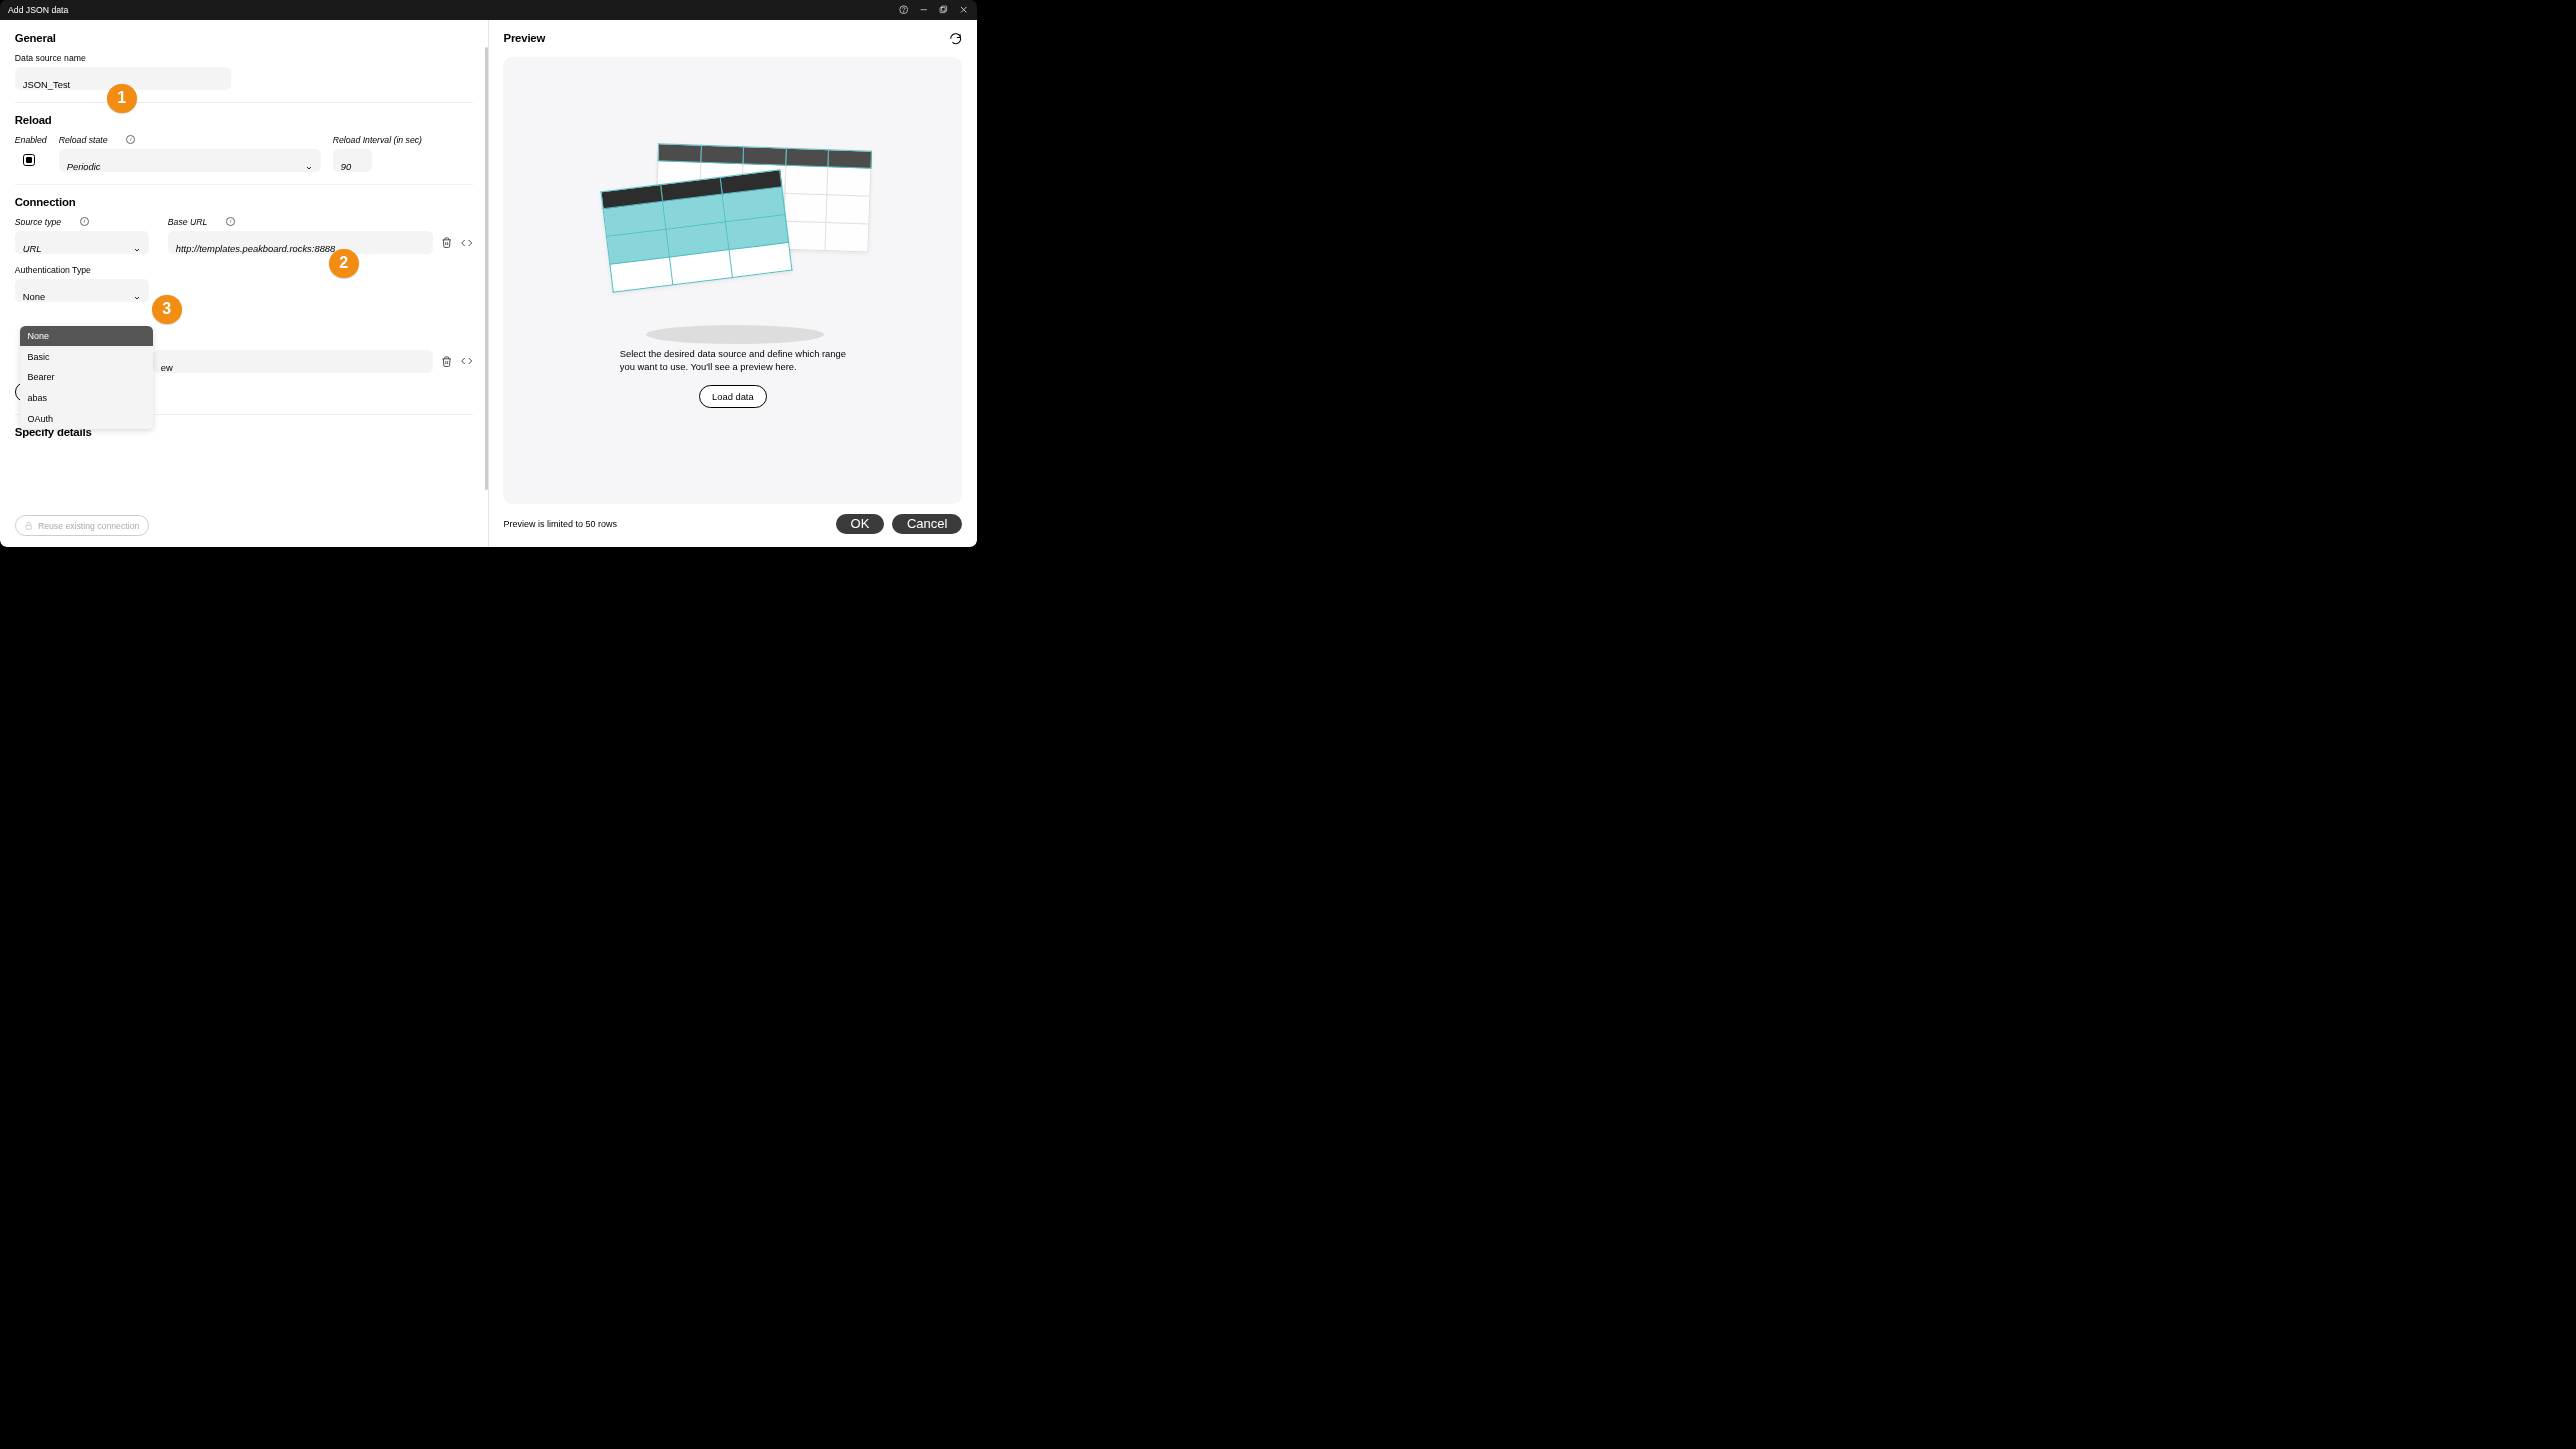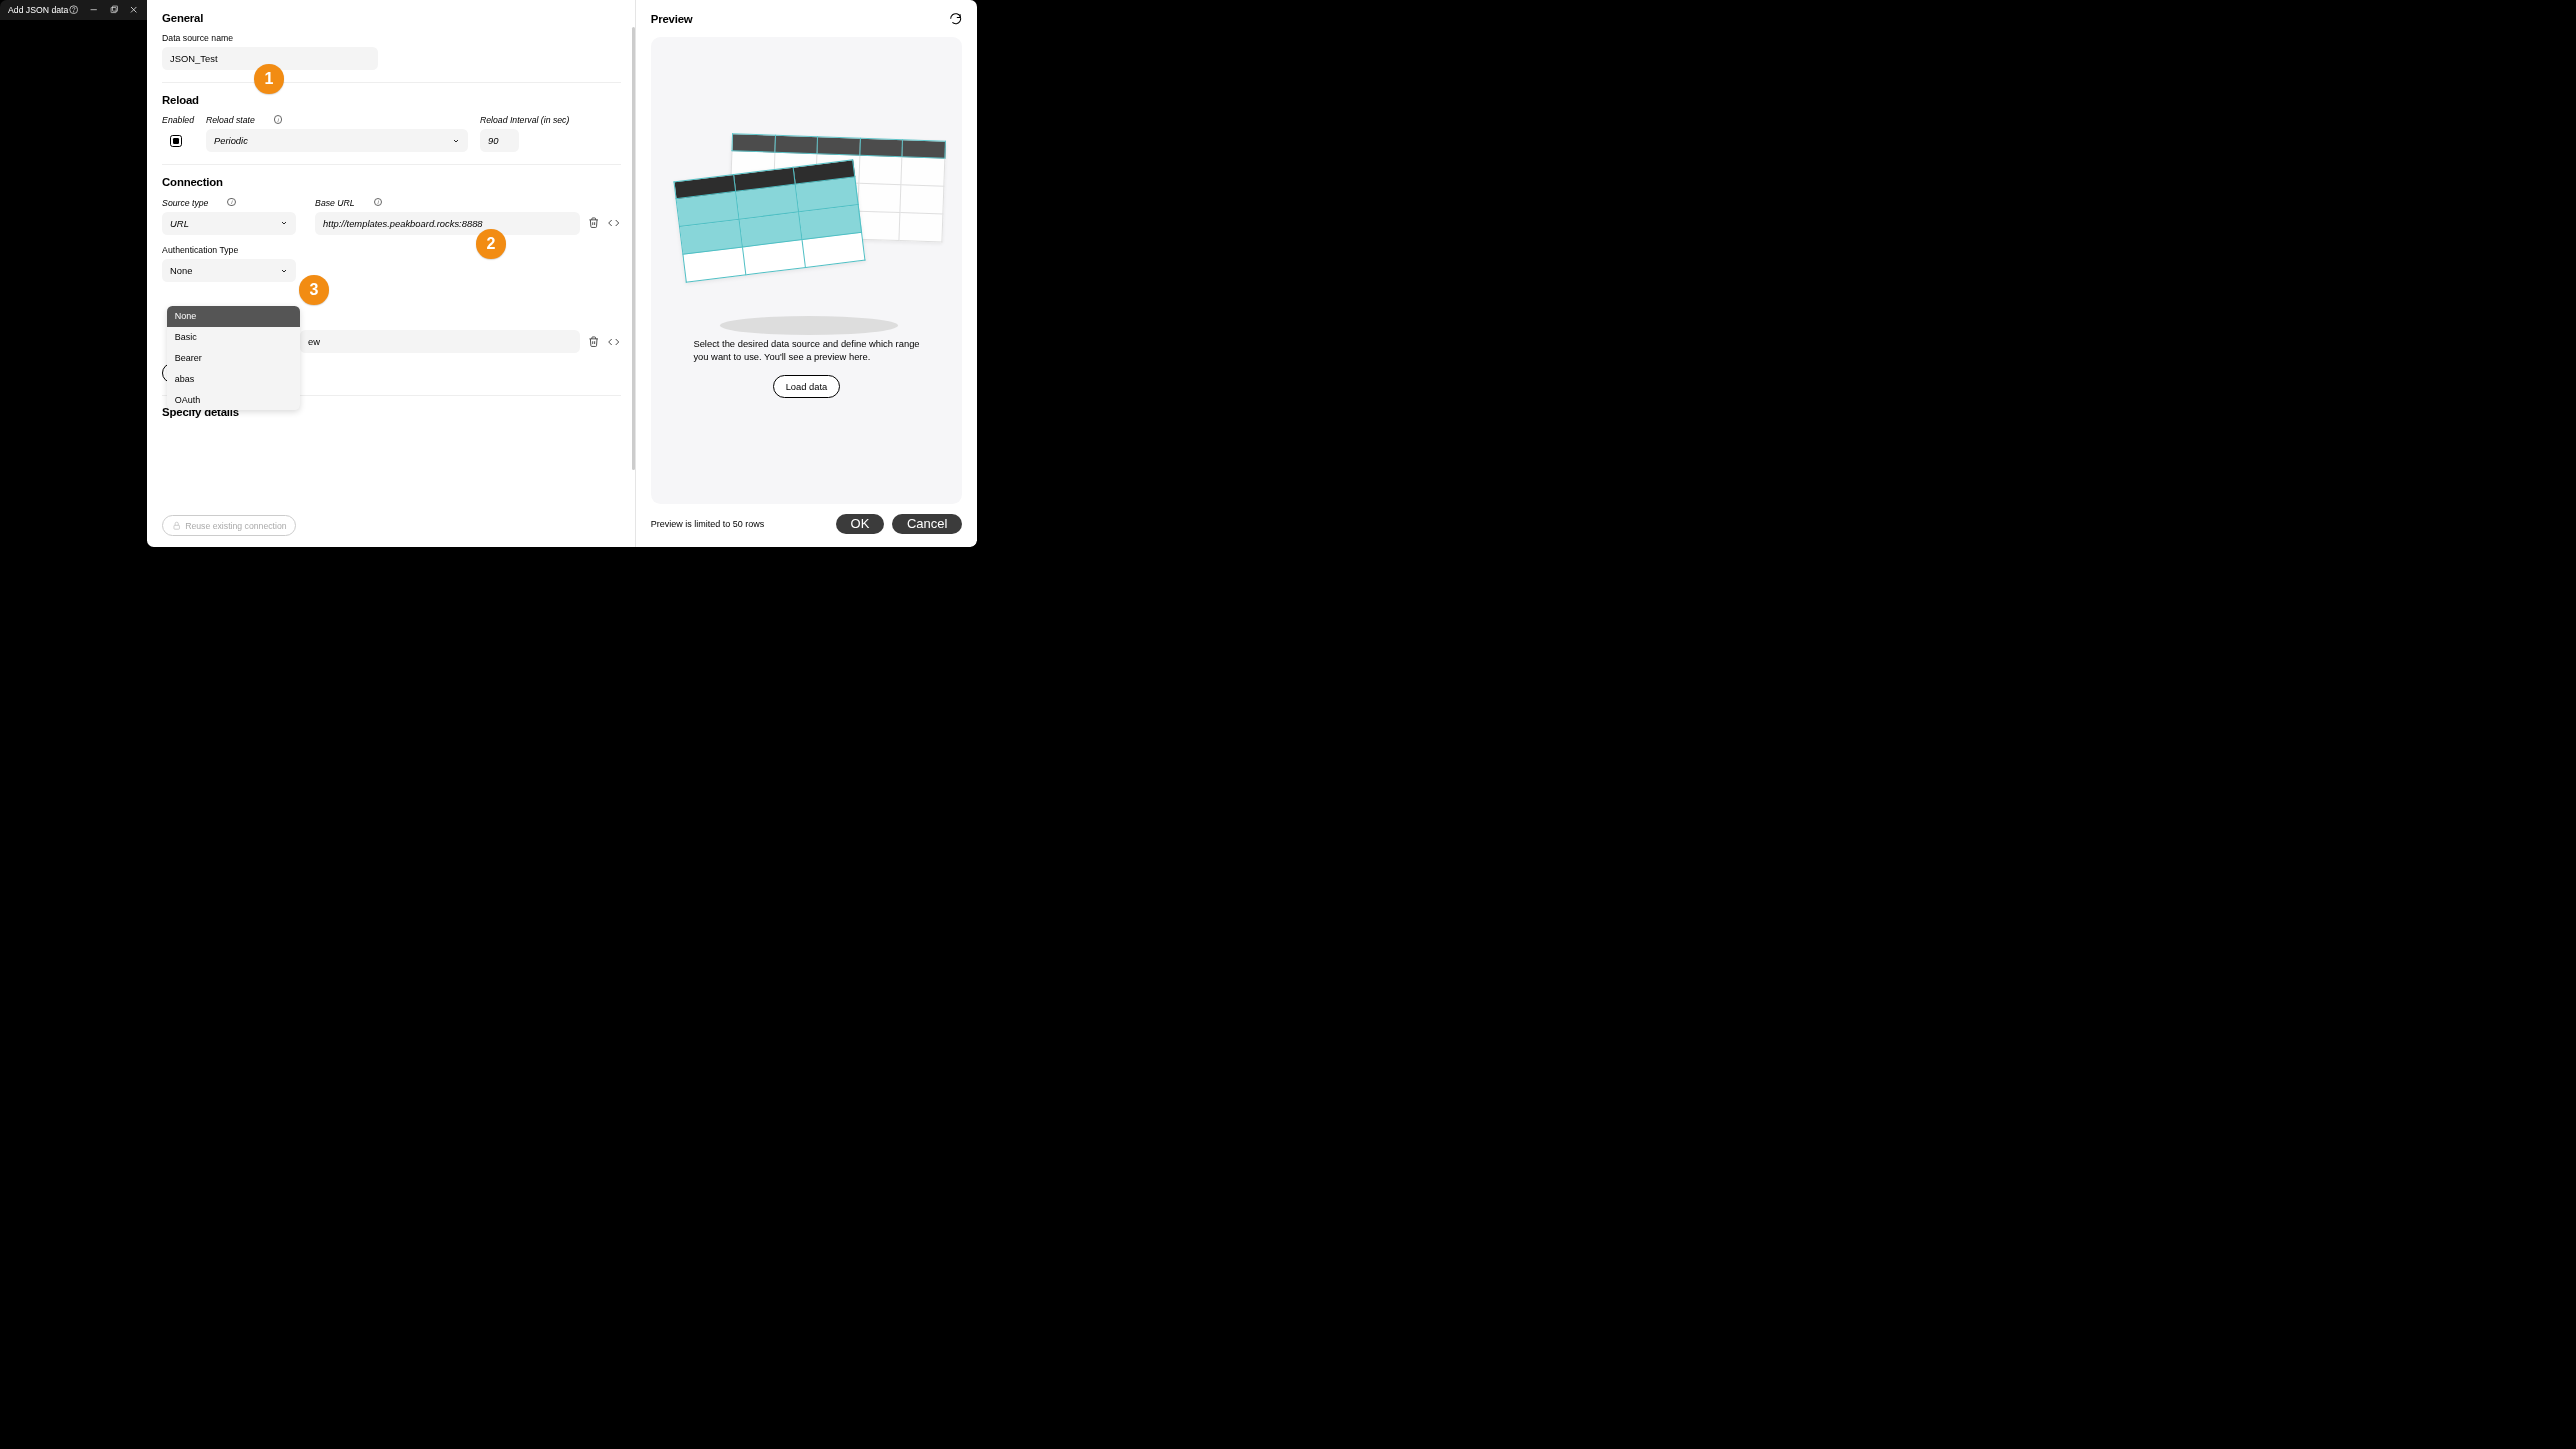--- a/index.html
+++ b/index.html
@@ -1,35 +1,35 @@
 <!DOCTYPE html>
 <html style="font-size:10.7px"><head>
 <meta charset="utf-8">
 <style>
 * { box-sizing: border-box; margin: 0; padding: 0; font-family: -apple-system, BlinkMacSystemFont, "Segoe UI", Arial, sans-serif; }
 html, body { width: 100%; height: 100%; background: #000; }
-.window { width: 977px; height: 547px; background: #000; border-radius: 6.7px; overflow: hidden; display: flex; flex-direction: row; }
+.window { width: 977px; height: 547px; background: #000; border-radius: 6.7px; overflow: hidden; display: flex; flex-direction: column; }
 .titlebar { height: 19.5px; background: #1a1a1a; display: flex; align-items: center; padding: 0 8px; color: #fff; font-size: 8.7px; justify-content: space-between; }
 .titlebar-left { }
 .titlebar-right { display: flex; align-items: center; gap: 9.4px; color: #ddd; }
 .titlebar-icon { width: 10.7px; height: 10.7px; display: flex; align-items: center; justify-content: center; cursor: pointer; }
 .body { flex: 1; display: flex; background: #fff; border-radius: 0 0 6.7px 6.7px; }
 .left-pane { width: 488px; position: relative; overflow: hidden; }
 .left-scroll { padding: 12px 14.8px 0 14.8px; height: 100%; position: relative; }
 .scrollbar { position: absolute; right: 0; top: 27px; width: 3.4px; height: 443px; background: #ccc; border-radius: 2px; }
 .divider-v { width: 0.7px; background: #e5e5e5; }
 .right-pane { flex: 1; padding: 12px 14.8px 13.4px 14.8px; display: flex; flex-direction: column; }
 
 h2 { font-size: 11.4px; font-weight: 700; color: #000; letter-spacing: -0.2px; }
 .section { margin-bottom: 12px; }
 hr.sep { border: none; border-top: 0.7px solid #eee; margin: 0 0 10.7px 0; }
 .label { font-size: 8.7px; color: #000; margin-bottom: 4px; display: block; font-weight: 400; }
 .label-row { display: flex; align-items: center; gap: 19px; }
 .info-icon { width: 8.7px; height: 8.7px; border: 0.8px solid #666; border-radius: 50%; display: inline-flex; align-items: center; justify-content: center; font-size: 6px; color: #666; position: relative; top: -0.7px; }
-.input, .select { height: 23px; background: #f4f4f4; border: none; border-radius: 5.4px; padding: 0 8px; font-size: 9.4px; color: #000; display: flex; align-items: center; position: relative; }
+.input, .select { height: 23px; background: #f4f4f4; border: none; border-radius: 5.4px; padding: 0 8px; font-size: 9.4px; color: #000; display: flex; align-items: flex-end; position: relative; }
 .select { justify-content: space-between; cursor: pointer; }
 .chev { font-size: 8px; color: #000; }
 .row { display: flex; gap: 13.4px; align-items: flex-end; margin-top: 6.7px; font-style: italic; }
 .checkbox { width: 12px; height: 12px; border: 1px solid #000; border-radius: 2.7px; display: inline-flex; align-items: center; justify-content: center; cursor: pointer; }
 .checkbox.checked::after { content: ""; width: 6px; height: 6px; background: #000; border-radius: 1.3px; }
 .iconbtn { width: 13.4px; height: 13.4px; display: flex; align-items: center; justify-content: center; cursor: pointer; color: #333; }
 .callout { position: absolute; width: 29.5px; height: 29.5px; background: #f28c13; border-radius: 50%; color: #fff; font-weight: 800; font-size: 16px; display: flex; align-items: center; justify-content: center; box-shadow: 0 0.7px 1.3px rgba(0,0,0,.2); }
 .dropdown { position: absolute; left: 19.5px; top: 306px; width: 133px; background: #f4f4f4; border-radius: 5.4px; box-shadow: 0 2px 6.7px rgba(0,0,0,.15); overflow: hidden; z-index: 50; }
 .dropdown-item { padding: 5.4px 8px; font-size: 9px; color: #000; cursor: pointer; }
 .dropdown-item.highlight { background: #555; color: #fff; position: relative; }

